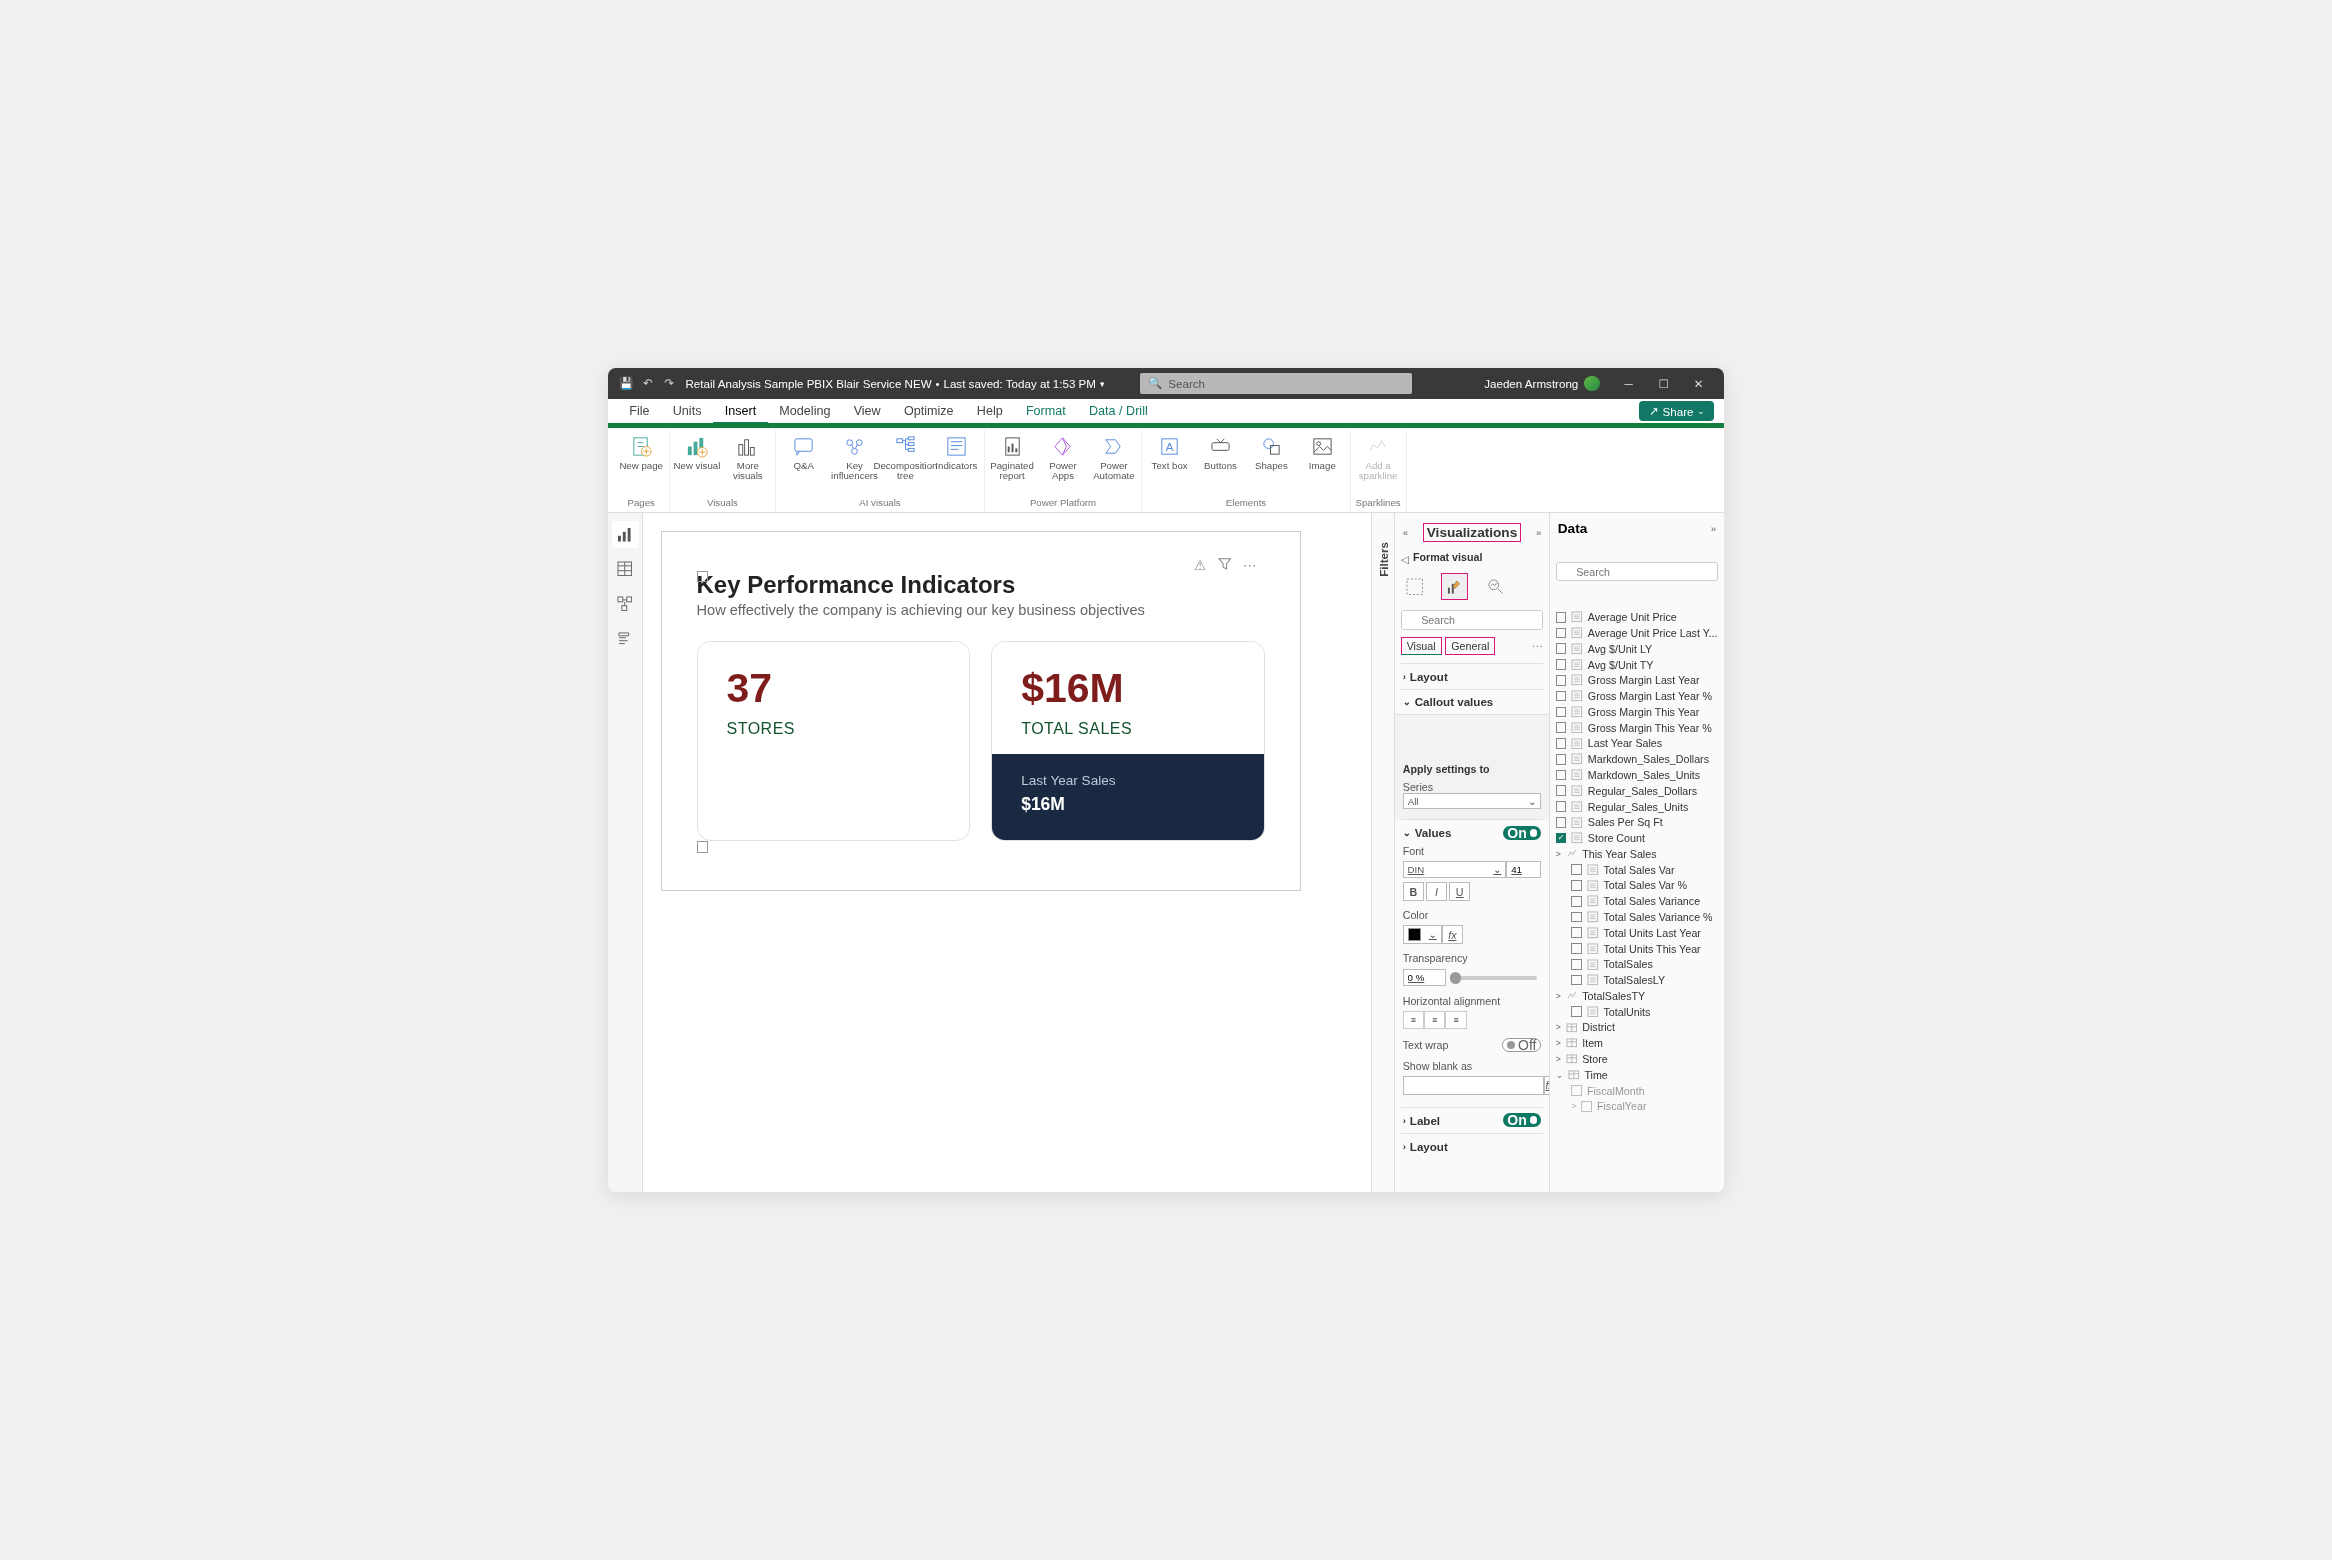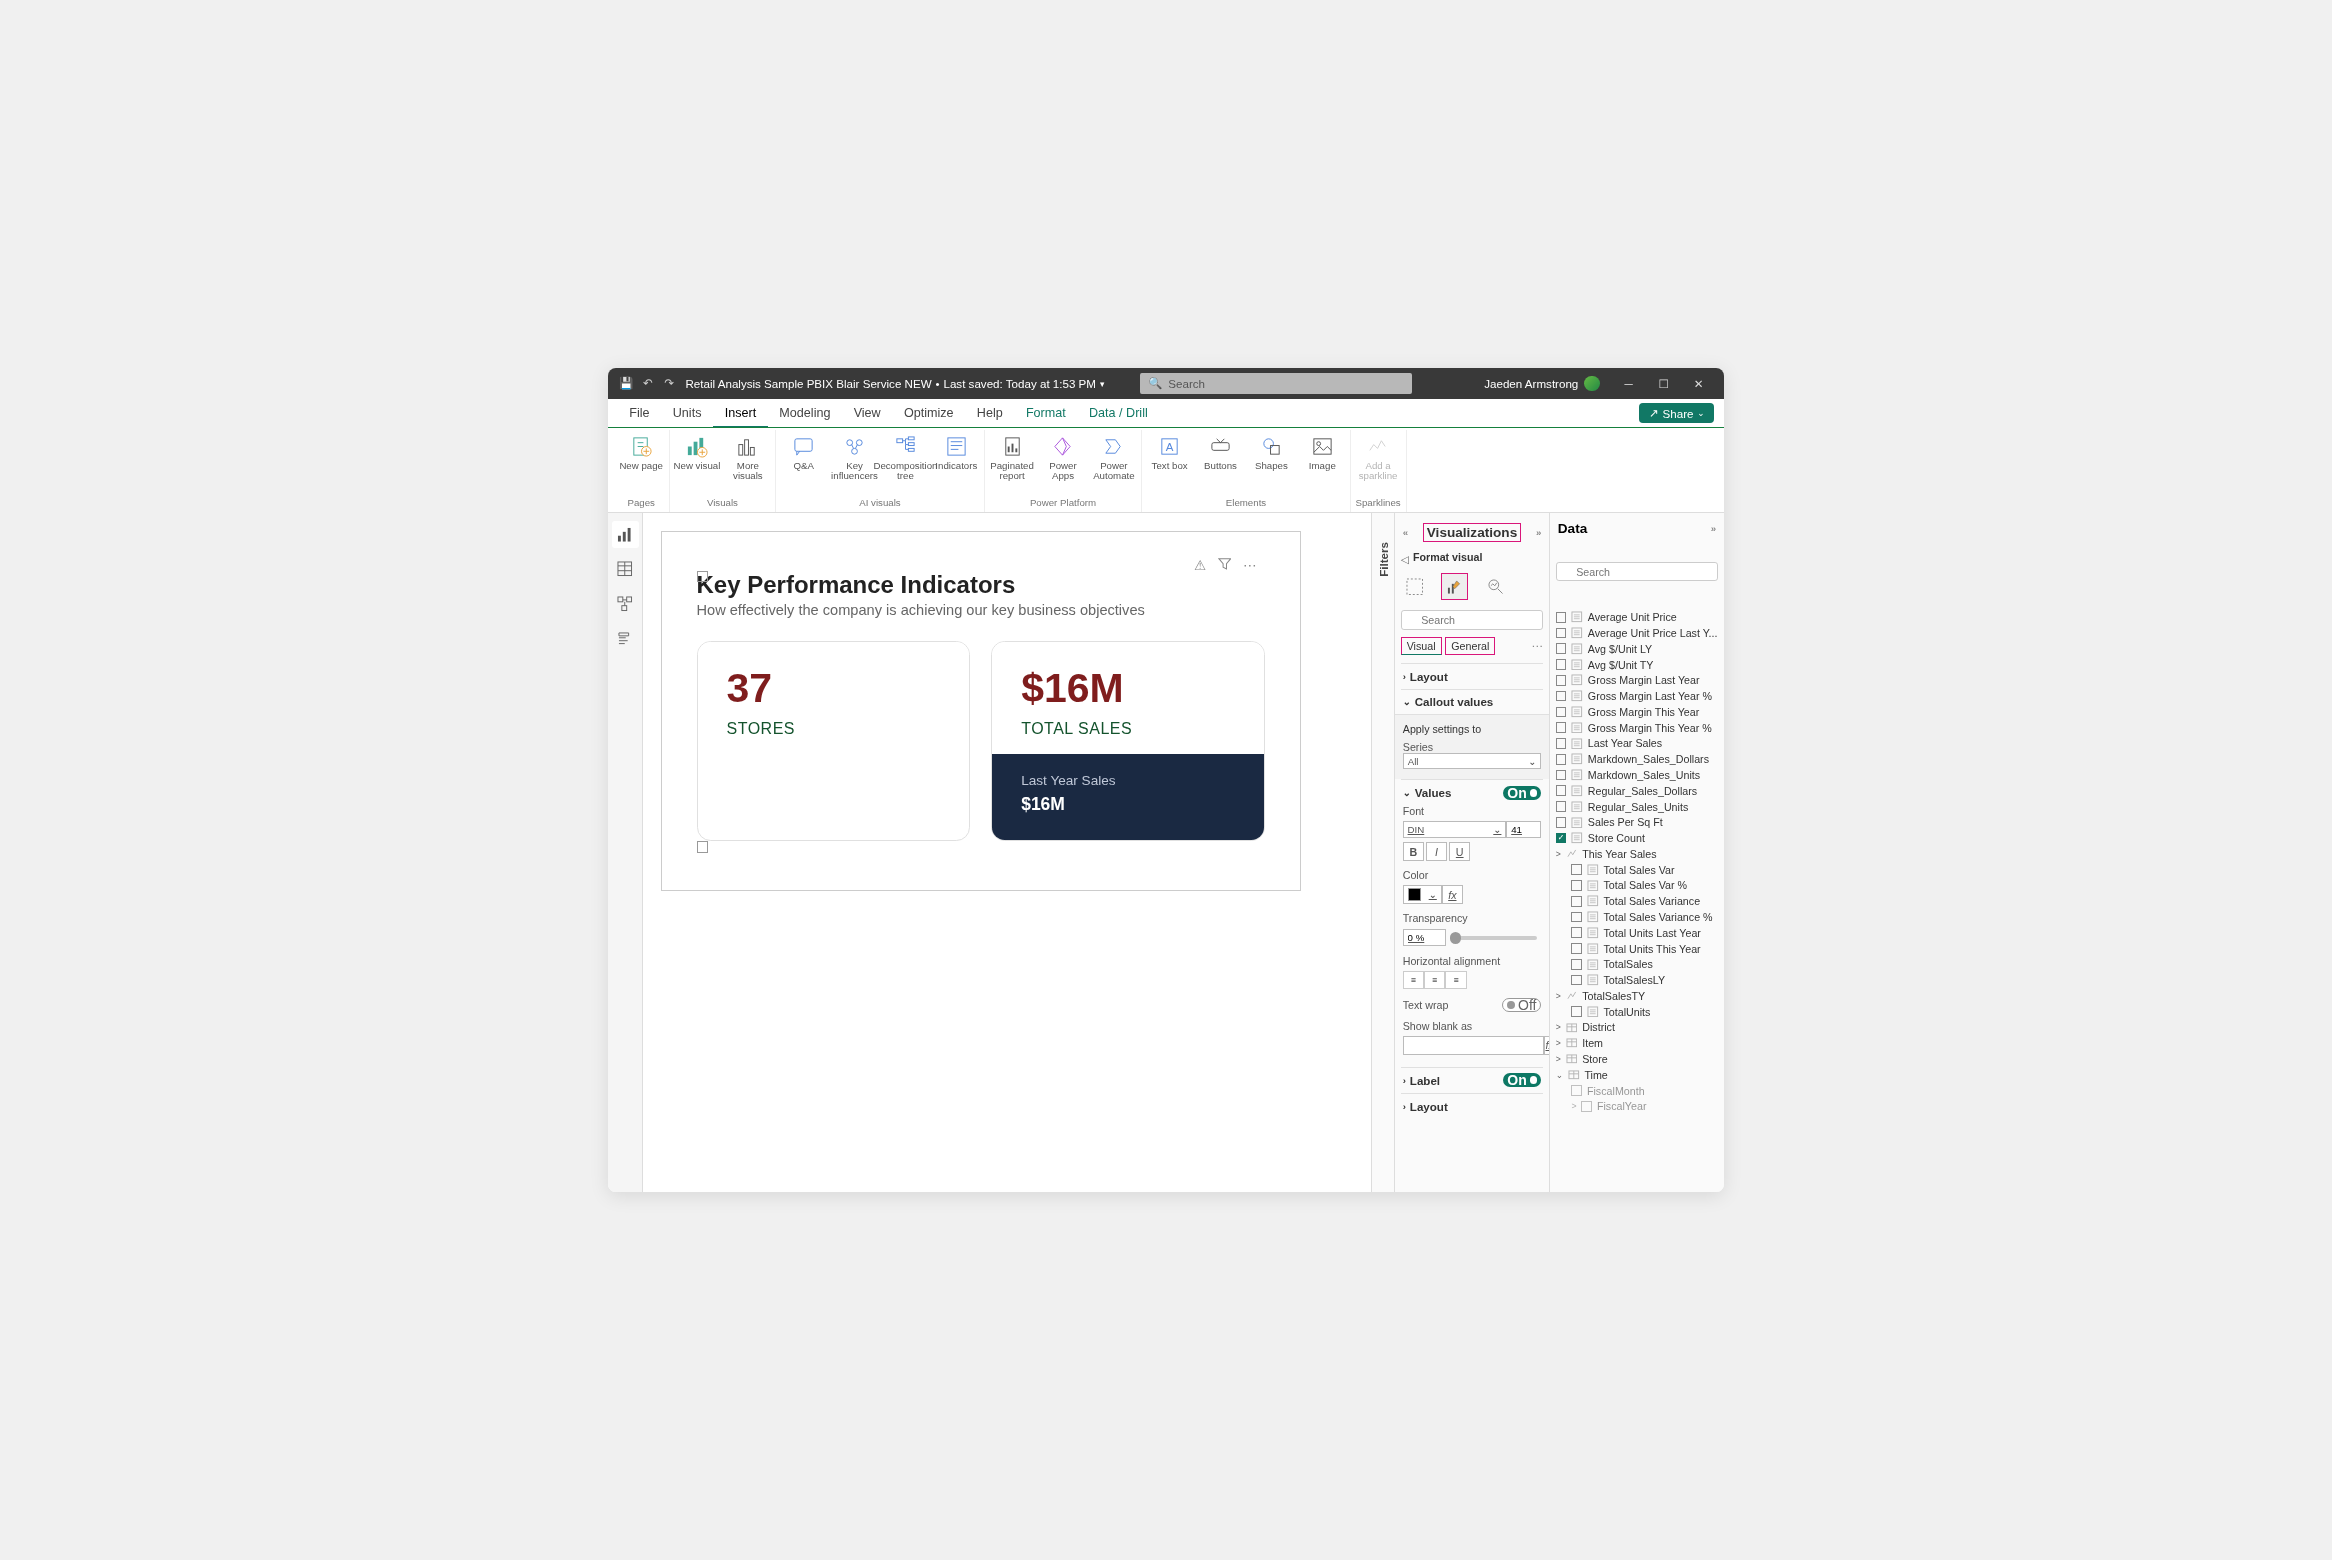--- a/index.html
+++ b/index.html
@@ -5,21 +5,21 @@
 * { margin: 0; padding: 0; box-sizing: border-box; font-family: 'Segoe UI', Arial, sans-serif; }
 body { background: #f0f0f0; display: flex; justify-content: center; align-items: center; min-height: 100vh; padding: 19.4px; }
 .window { width: 1116px; background: #fff; border-radius: 7.8px; overflow: hidden; box-shadow: 0 3.9px 19.4px rgba(0,0,0,0.1); }
 .title-bar { background: #393939; height: 31px; display: flex; align-items: center; padding: 0 7.8px; color: #fff; font-size: 11.6px; }
 .title-bar .tb-icon { width: 21.3px; height: 21.3px; display: flex; align-items: center; justify-content: center; color: #ccc; cursor: pointer; }
 .title-bar .tb-text { margin-left: 5.8px; display:flex; align-items:center; gap:3.9px;}
 .title-bar .search-box { flex: 0 0 272px; margin-left: auto; margin-right: auto; background: #b8b8b8; height: 21.3px; border-radius: 1.9px; display: flex; align-items: center; padding: 0 7.8px; color: #555; font-size: 11.6px; }
 .title-bar .user { margin-left: auto; display: flex; align-items: center; gap: 5.8px; font-size: 11.6px; }
 .title-bar .win-btns { display: flex; gap: 0; margin-left: 11.6px; }
 .title-bar .win-btn { width: 35px; height: 27px; display: flex; align-items: center; justify-content: center; color: #ddd; cursor: pointer; font-size: 11.6px;}
-.menu-bar { background: #fff; height: 29px; display: flex; align-items: center; padding: 0 9.7px; border-bottom: 1px solid #15803d; font-size: 12.6px; }
+.menu-bar { background: #fff; height: 29px; display: flex; align-items: center; padding: 0 9.7px; border-bottom: 5px solid #15803d; font-size: 12.6px; }
 .menu-bar .menu-item { padding: 0 11.6px; height: 100%; display: flex; align-items: center; cursor: pointer; color: #444; }
 .menu-bar .menu-item.active { border-bottom: 1.9px solid #117865; color: #000; }
 .menu-bar .menu-item.colored { background: #fff; color: #117865; }
 .menu-bar .spacer { flex: 1; }
 .menu-bar .share-btn { background: #117865; color: #fff; padding: 2.9px 9.7px; border-radius: 3.9px; font-size: 11.6px; display:flex; align-items:center; gap:3.9px;}
 .ribbon { background: #fff; height: 85px; display: flex; border-bottom: 1px solid #ddd; padding: 1.9px 5.8px 0; font-size: 9.7px; color: #555;}
 .rib-group { display: flex; flex-direction: column; align-items: center; border-right: 1px solid #eee; padding: 1.9px 3.9px; }
 .rib-items { display: flex; gap: 3.9px; flex: 1; align-items: flex-start; }
 .rib-item { display: flex; flex-direction: column; align-items: center; width: 47px; text-align: center; cursor: pointer; padding-top: 1.9px;}
 .rib-item .ri-icon { width: 25px; height: 25px; display:flex; align-items:center; justify-content:center; margin-bottom: 1.9px; }
@@ -441,21 +441,21 @@
             <span>Layout</span>
           </div>
       </div>
       <div class="section">
         <div class="section-head">
             <span class="chev">⌄</span>
             <span>Callout values</span>
           </div>
       </div>
       <div class="section" style="background:#f2f2f2; margin:0 -5.8px; padding:7.8px 7.8px;">
-        <div style="font-weight:400; font-size:10.7px;">Apply settings to</div>
+        <div style="font-weight:700; font-size:10.7px;margin-top:40px;">Apply settings to</div>
         <div class="section-body">
           <div>Series</div>
           <div class="select">
               <span>All</span>
               <span>⌄</span>
             </div>
         </div>
       </div>
       <div class="section">
         <div class="section-head">

